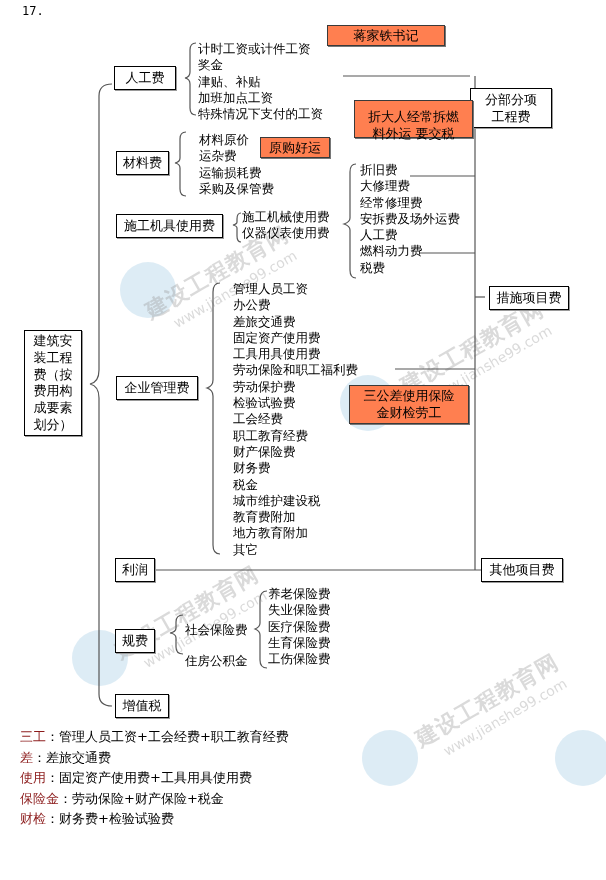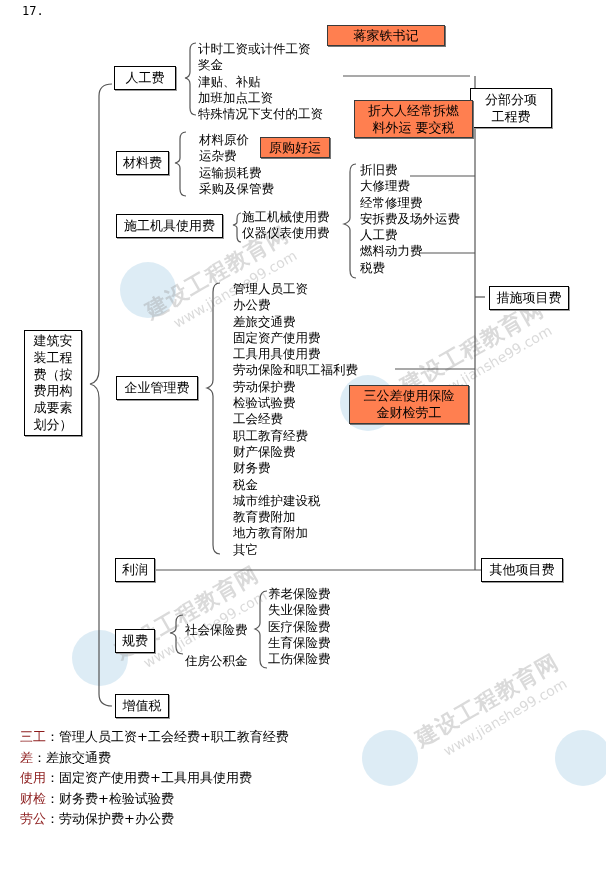--- a/index.html
+++ b/index.html
@@ -105,21 +105,21 @@
   <div>加班加点工资</div>
   <div>特殊情况下支付的工资</div>
 </div>
 <div class="hl" style="left:327px; top:25px; width:118px; height:21px; line-height:19px;">蒋家铁书记</div>
 
 <div class="box" style="left:470px; top:64px; width:82px; height:40px; padding-top:2px;margin-top:24px;">
   <div>分部分项</div>
   <div>工程费</div>
 </div>
 
-<div class="hl" style="left:354px; top:100px; width:119px; height:38px; padding-top:1px;">
+<div class="hl" style="left:354px; top:100px; width:119px; height:38px; padding-top:7px;">
   <div>折大人经常拆燃</div>
   <div>料外运 要交税</div>
 </div>
 
 <div class="box" style="left:116px; top:151px; width:53px; height:24px; line-height:22px;">材料费</div>
 <div class="list" style="left:199px; top:132px;">
   <div>材料原价</div>
   <div>运杂费</div>
   <div>运输损耗费</div>
   <div>采购及保管费</div>
@@ -191,18 +191,18 @@
   <div>
     <span class="red">三工</span><span>：</span><span>管理人员工资+工会经费+职工教育经费</span>
   </div>
   <div>
     <span class="red">差</span><span>：</span><span>差旅交通费</span>
   </div>
   <div>
     <span class="red">使用</span><span>：</span><span>固定资产使用费+工具用具使用费</span>
   </div>
   <div>
+    <span class="red">保险金</span><span>：</span><span>劳动保险+财产保险+税金</span>
+  </div>
+  <div>
     <span class="red">财检</span><span>：</span><span>财务费+检验试验费</span>
   </div>
-  <div>
-    <span class="red">劳公</span><span>：</span><span>劳动保护费+办公费</span>
-  </div>
 </div>
 
 </body></html>

